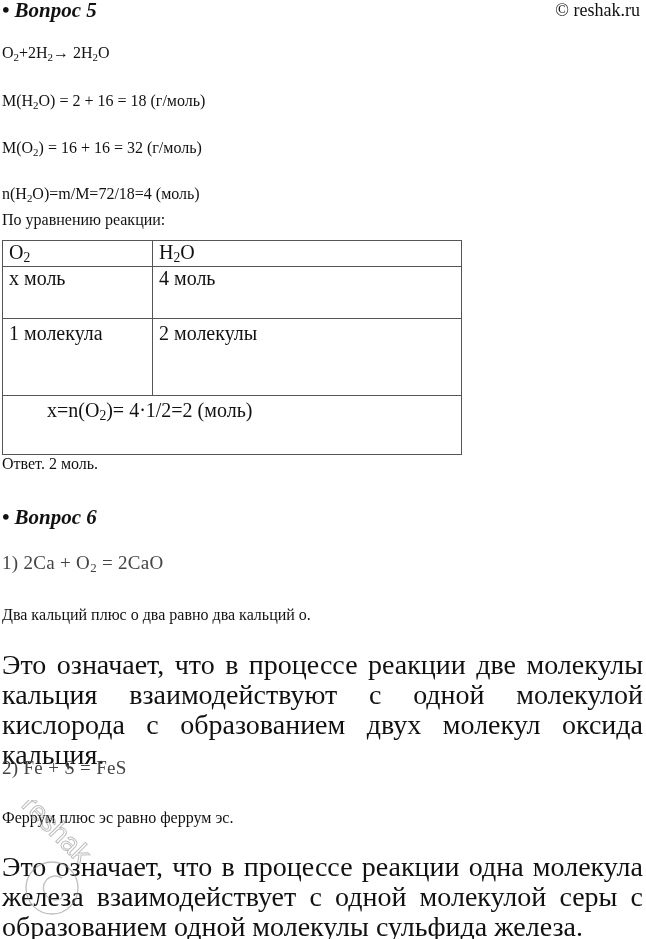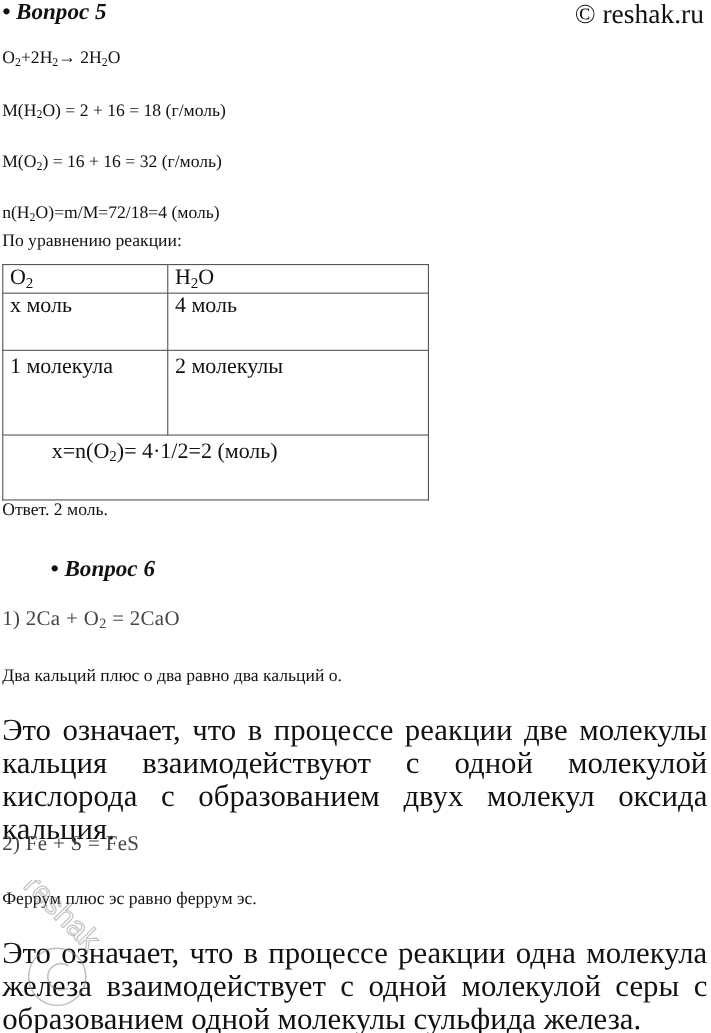--- a/index.html
+++ b/index.html
@@ -3,24 +3,24 @@
 <meta charset="utf-8">
 <style>
   html, body { margin: 0; padding: 0; background: #ffffff; }
   body {
     width: 646px; height: 939px; position: relative; overflow: hidden;
     font-family: "Liberation Serif", serif; color: #111111;
   }
   .abs { position: absolute; white-space: nowrap; }
   .heading { font-size: 21px; font-weight: bold; font-style: italic; }
   .txt { font-size: 16px; }
-  .copy { font-size: 25px; right: 6px; top: 0px; }
+  .copy { font-size: 18px; right: 6px; top: 0px; }
   sub { font-size: 0.68em; vertical-align: -0.25em; line-height: 0; }
   table.rx {
-    position: absolute; left: 2px; top: 240px; width: 388px;
+    position: absolute; left: 2px; top: 240px; width: 460px;
     border-collapse: collapse; font-size: 20px;
   }
   table.rx td { border: 1.5px solid #555555; vertical-align: top; padding: 0 6px; }
   .just {
     position: absolute; left: 2px; width: 641px; font-size: 28px; line-height: 30px;
     text-align: justify;
   }
   .eqimg { font-family: "Liberation Serif", serif; font-size: 19px; color: #444444; letter-spacing: 0.3px; }
   .watermark {
     position: absolute; left: 0px; top: 800px; width: 150px; height: 139px;
@@ -66,21 +66,21 @@
     <td style="padding-top:3px;">2 молекулы</td>
   </tr>
   <tr style="height:59px;">
     <td colspan="2" style="padding-top:3px;padding-left:44px;"><span>x=n(O</span><sub>2</sub><span>)= 4·1/2=2 (моль)</span></td>
   </tr>
 </tbody>
   </table>
 
 <div class="abs txt" style="left:2px; top:455px;">Ответ. 2 моль.</div>
 
-<div class="abs heading" style="left:2px; top:505px;margin-left:44px;">• Вопрос 6</div>
+<div class="abs heading" style="left:2px; top:505px;">• Вопрос 6</div>
 
 <div class="abs eqimg" style="left:2px; top:552px;">
   <span>1) 2Ca + O</span><sub>2</sub><span> = 2CaO</span>
 </div>
 
 <div class="abs txt" style="left:2px; top:606px;">Два кальций плюс о два равно два кальций о.</div>
 
 <div class="just" style="top:650px;">Это означает, что в процессе реакции две молекулы кальция взаимодействуют с одной молекулой кислорода с образованием двух молекул оксида кальция.</div>
 
 <div class="abs eqimg" style="left:2px; top:757px;">2) Fe + S = FeS</div>

